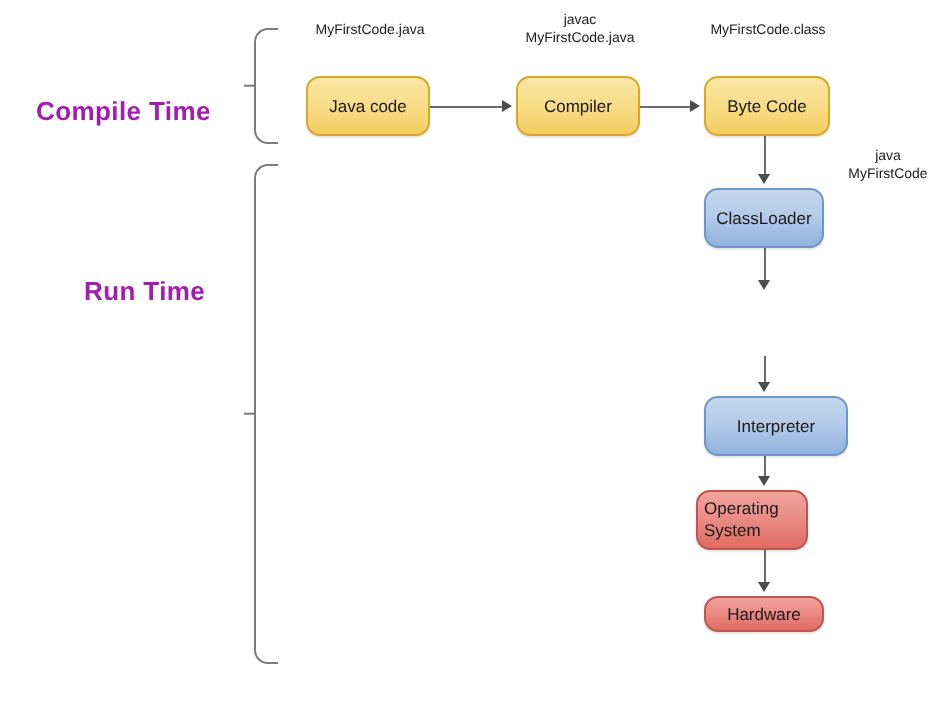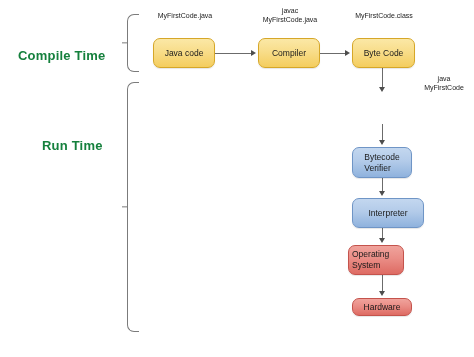--- a/index.html
+++ b/index.html
@@ -14,21 +14,21 @@
     position: relative;
     width: 474px;
     height: 357px;
     background: #ffffff;
     overflow: hidden;
   }
 
   
   .phase-label {
     position: absolute;
-    color: #15803d;
+    color: #a21caf;
     font-weight: bold;
     font-size: 13px;
     letter-spacing: 0.2px;
     white-space: nowrap;
   }
   #phase-compile { left: 18px; top: 48px; }
   #phase-run     { left: 42px; top: 138px; }
 
   
   .brace {
@@ -179,19 +179,18 @@
   <div class="conn v" id="c5"></div>
   <div class="arrow down" id="a5"></div>
   <div class="conn v" id="c6"></div>
   <div class="arrow down" id="a6"></div>
   <div class="conn v" id="c7"></div>
   <div class="arrow down" id="a7"></div>
 
   <div class="node yellow" id="node-java-code">Java code</div>
   <div class="node yellow" id="node-compiler">Compiler</div>
   <div class="node yellow" id="node-byte-code">Byte Code</div>
-  <div class="node blue" id="node-verifier" style="white-space: pre-line;">Bytecode
-Verifier</div>
+  <div class="node blue" id="node-classloader">ClassLoader</div>
   <div class="node blue" id="node-interpreter">Interpreter</div>
   <div class="node red" id="node-os">Operating System</div>
   <div class="node red" id="node-hardware">Hardware</div>
 
 </div>
 
 </body></html>

